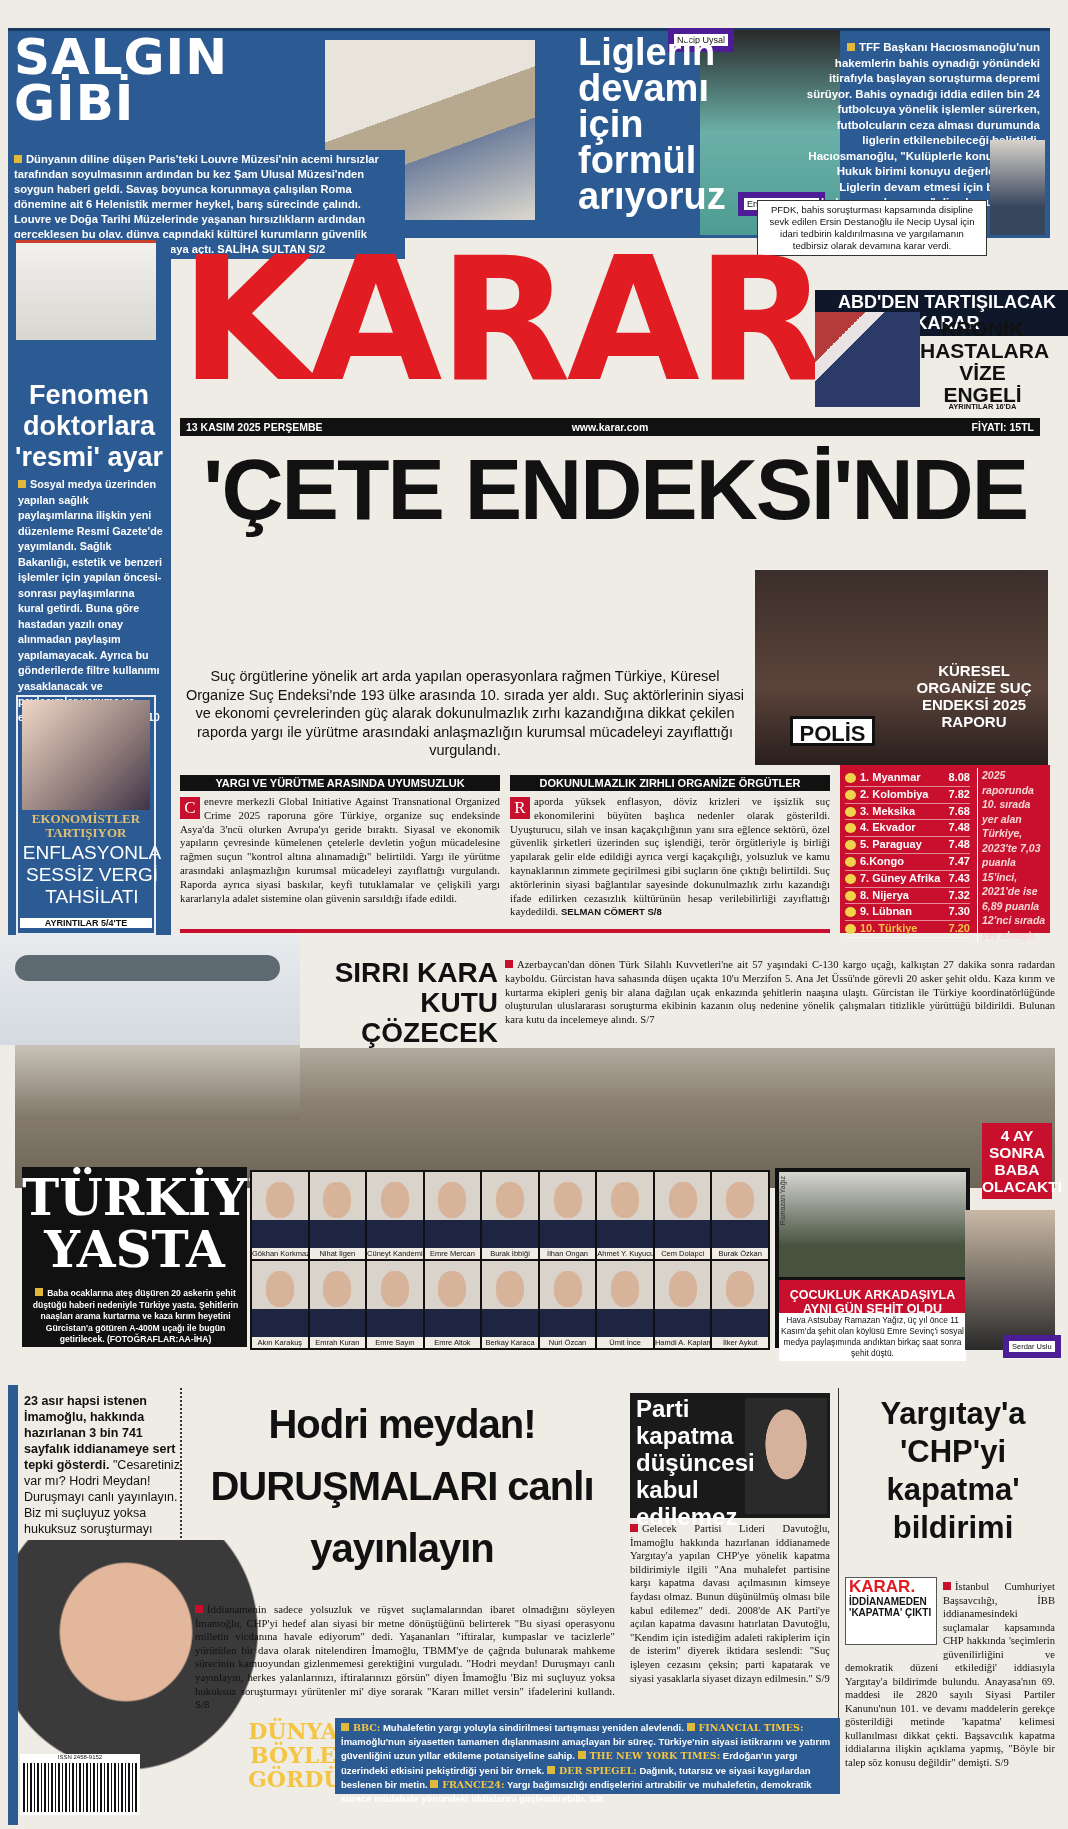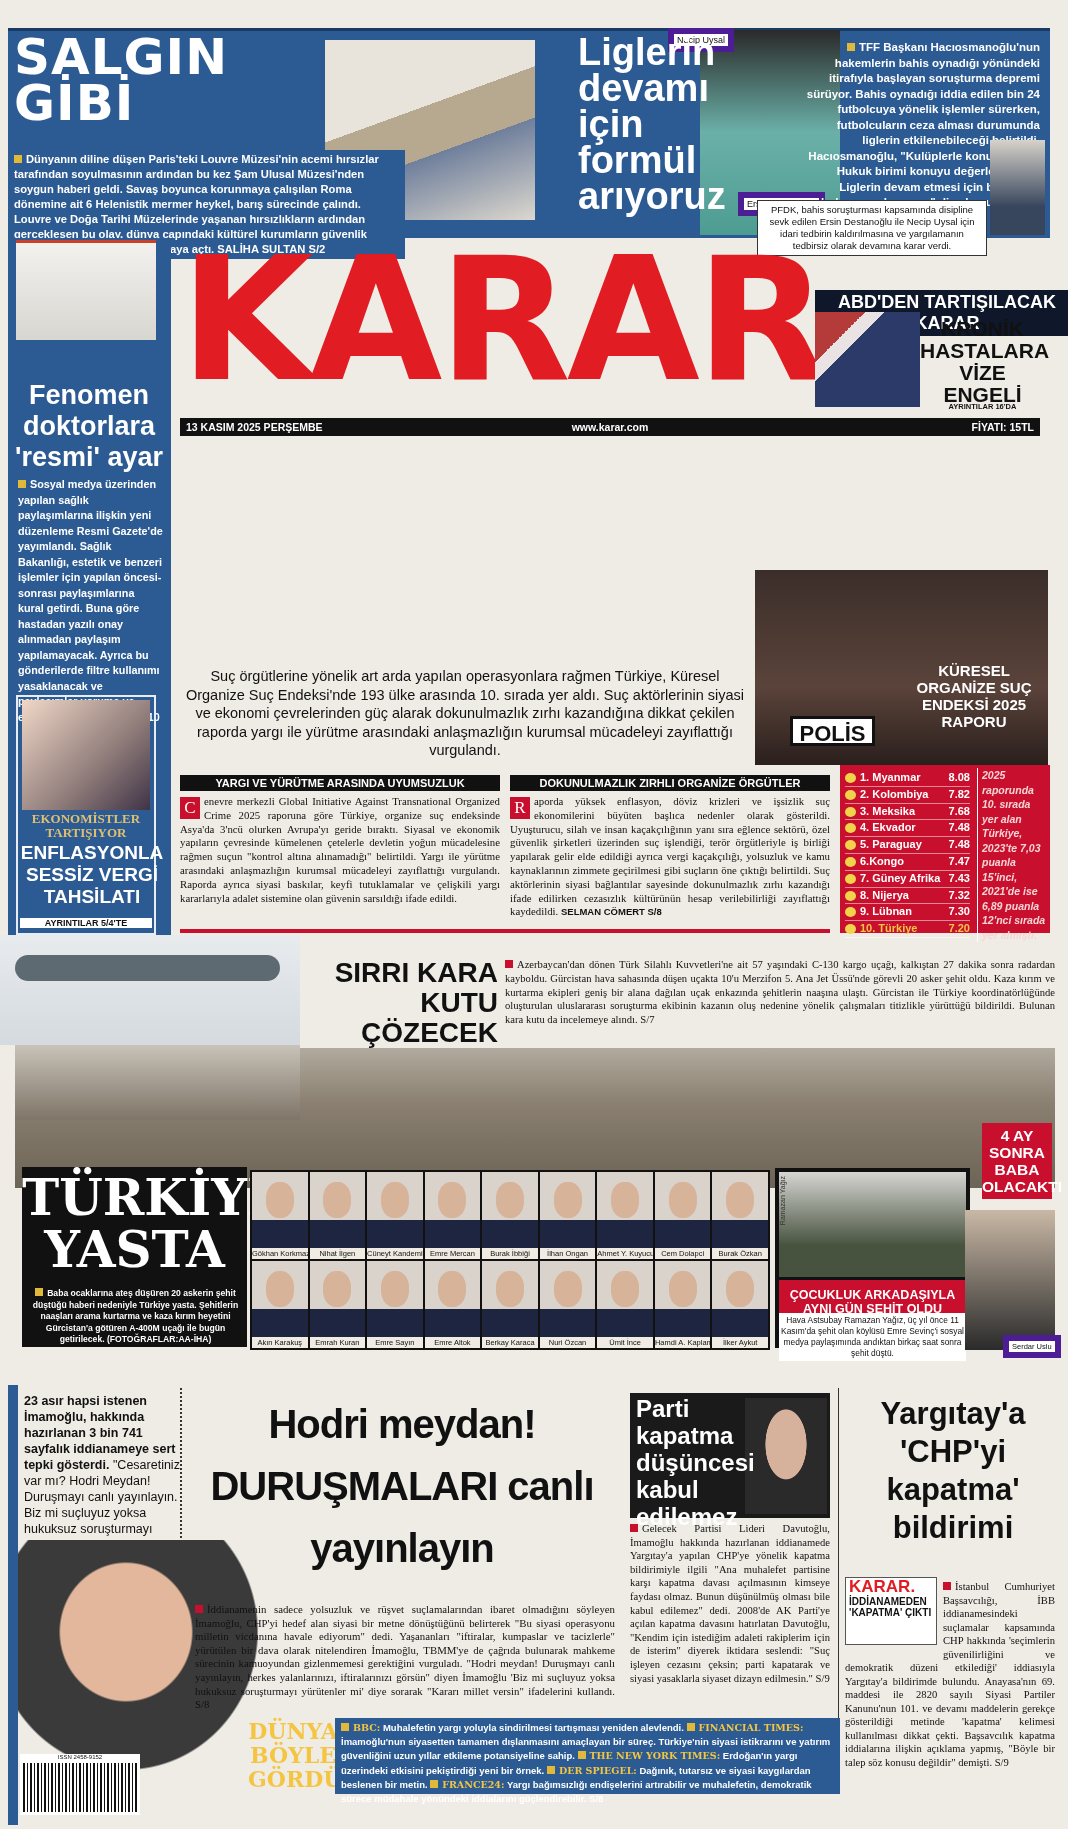--- a/index.html
+++ b/index.html
@@ -22,21 +22,21 @@
 .name-tag{background:#fff;color:#111;font-size:9px;padding:1px 3px;border:6px solid #4c1d95}
 .tff-photo{left:990px;top:140px;width:55px;height:95px;background:linear-gradient(180deg,#d7d2ca,#38465d 70%)}
 
 .leftcol{left:8px;top:238px;width:163px;height:700px;background:#2c5b93}
 .doc-photo{left:16px;top:240px;width:140px;height:100px;background:linear-gradient(180deg,#f2f1ee,#d8d6d0);border-top:3px solid #c9412c}
 .fen-title{left:10px;top:380px;width:158px;color:#fff;font-weight:bold;font-size:27px;line-height:31px;text-align:center}
 .fen-body{left:18px;top:477px;width:145px;color:#fff;font-size:10.8px;line-height:15.5px;font-weight:bold}
 .eco-box{left:16px;top:695px;width:140px;height:240px;border:2px solid #e8ecf3}
 .eco-photo{left:22px;top:700px;width:128px;height:110px;background:linear-gradient(135deg,#f0d7c7,#8e7b79 60%,#3f3346)}
 .eco-kicker{left:16px;top:812px;width:140px;text-align:center;color:#e0c070;font-family:"Liberation Serif",serif;font-weight:bold;font-size:13px;line-height:14px}
-.eco-title{left:16px;top:842px;width:152px;text-align:center;color:#fff;font-weight:bold;font-size:19px;line-height:22px}
+.eco-title{left:16px;top:842px;width:152px;text-align:center;color:#fff;font-weight:normal;font-size:19px;line-height:22px}
 .eco-more{left:20px;top:918px;width:132px;text-align:center;background:#fff;color:#111;font-size:9px;font-weight:bold}
 
 .logo{left:180px;top:235px;width:620px;height:170px;color:#e11d23;font-weight:bold;font-size:172px;line-height:170px;letter-spacing:-4px;font-family:"DejaVu Sans",sans-serif}
 .abd-tag{left:815px;top:290px;width:264px;background:#0f172a;color:#fff;font-weight:bold;font-size:18px;text-align:center;padding:2px 0}
 .abd-photo{left:815px;top:312px;width:105px;height:95px;background:linear-gradient(135deg,#b53a3a 0 25%,#e9e3e3 25% 35%,#2b3a68 35%)}
 .abd-title{left:920px;top:318px;width:125px;text-align:center;font-weight:bold;font-size:21px;line-height:22px}
 .abd-more{left:920px;top:402px;width:125px;text-align:center;font-size:7.5px;font-weight:bold}
 .dateline{left:180px;top:418px;width:860px;height:18px;background:#111;color:#fff;font-size:10.5px;font-weight:bold;display:flex;justify-content:space-between;align-items:center;padding:0 6px}
 .dateline span{flex:1}
 .dateline span:nth-child(2){text-align:center}
@@ -145,20 +145,21 @@
 <div class="abs abd-photo"></div>
 <div class="abs abd-title">KRONİK HASTALARA VİZE ENGELİ</div>
 <div class="abs abd-more">AYRINTILAR 16'DA</div>
 <div class="abs dateline">
   <span>13 KASIM 2025 PERŞEMBE</span>
   <span>www.karar.com</span>
   <span>FİYATI: 15TL</span>
 </div>
 
 <div class="abs headline">
+  <div class="l1">'ÇETE ENDEKSİ'NDE</div>
 </div>
 <div class="abs polis-photo"></div>
 <div class="abs polis-badge">POLİS</div>
 <div class="abs kures">KÜRESEL ORGANİZE SUÇ ENDEKSİ 2025 RAPORU</div>
 <div class="abs deck">Suç örgütlerine yönelik art arda yapılan operasyonlara rağmen Türkiye, Küresel Organize Suç Endeksi'nde 193 ülke arasında 10. sırada yer aldı. Suç aktörlerinin siyasi ve ekonomi çevrelerinden güç alarak dokunulmazlık zırhı kazandığına dikkat çekilen raporda yargı ile yürütme arasındaki anlaşmazlığın kurumsal mücadeleyi zayıflattığı vurgulandı.</div>
 
 <div class="abs subhead sh1">YARGI VE YÜRÜTME ARASINDA UYUMSUZLUK</div>
 <div class="abs coltext ct1"><span class="dropcap serif">C</span><span>enevre merkezli Global Initiative Against Transnational Organized Crime 2025 raporuna göre Türkiye, organize suç endeksinde Asya'da 3'ncü olurken Avrupa'yı geride bıraktı. Siyasal ve ekonomik yapıların çevresinde kümelenen çetelerle devletin yoğun mücadelesine rağmen suçun "kontrol altına alınamadığı" belirtildi. Yargı ile yürütme arasındaki anlaşmazlığın kurumsal mücadeleyi zayıflattığı vurgulandı. Raporda ayrıca siyasi baskılar, keyfi tutuklamalar ve çelişkili yargı kararlarıyla adalet sistemine olan güvenin sarsıldığı ifade edildi.</span></div>
 <div class="abs subhead sh2">DOKUNULMAZLIK ZIRHLI ORGANİZE ÖRGÜTLER</div>
 <div class="abs coltext ct2"><span class="dropcap serif">R</span><span>aporda yüksek enflasyon, döviz krizleri ve işsizlik suç ekonomilerini büyüten başlıca nedenler olarak gösterildi. Uyuşturucu, silah ve insan kaçakçılığının yanı sıra eğlence sektörü, özel güvenlik şirketleri üzerinden suç işlendiği, terör örgütleriyle iş birliği yapılarak gelir elde edildiği ayrıca vergi kaçakçılığı, yolsuzluk ve kamu kaynaklarının zimmete geçirilmesi gibi suçların öne çıktığı belirtildi. Suç aktörlerinin siyasi bağlantılar sayesinde dokunulmazlık zırhı kazandığı ifade edilirken cezasızlık kültürünün hesap verilebilirliği zayıflattığı kaydedildi.</span> <span class="byline">SELMAN CÖMERT S/8</span></div>

